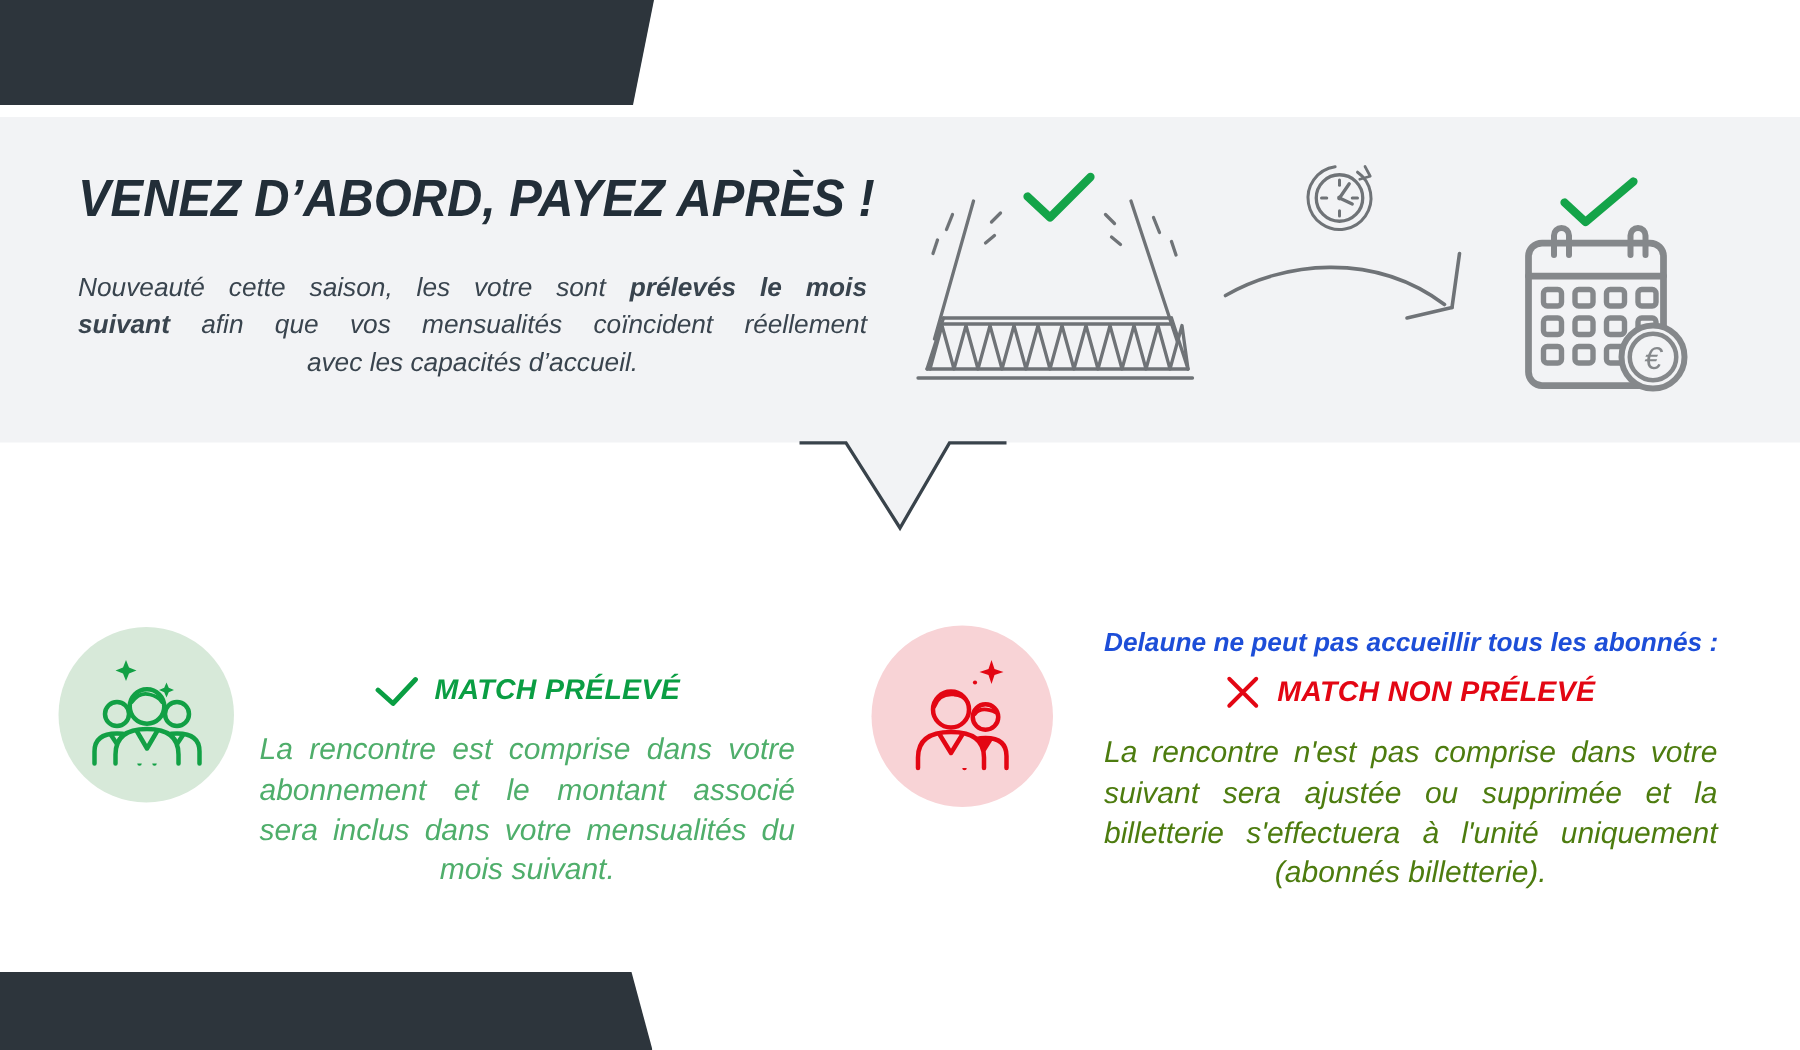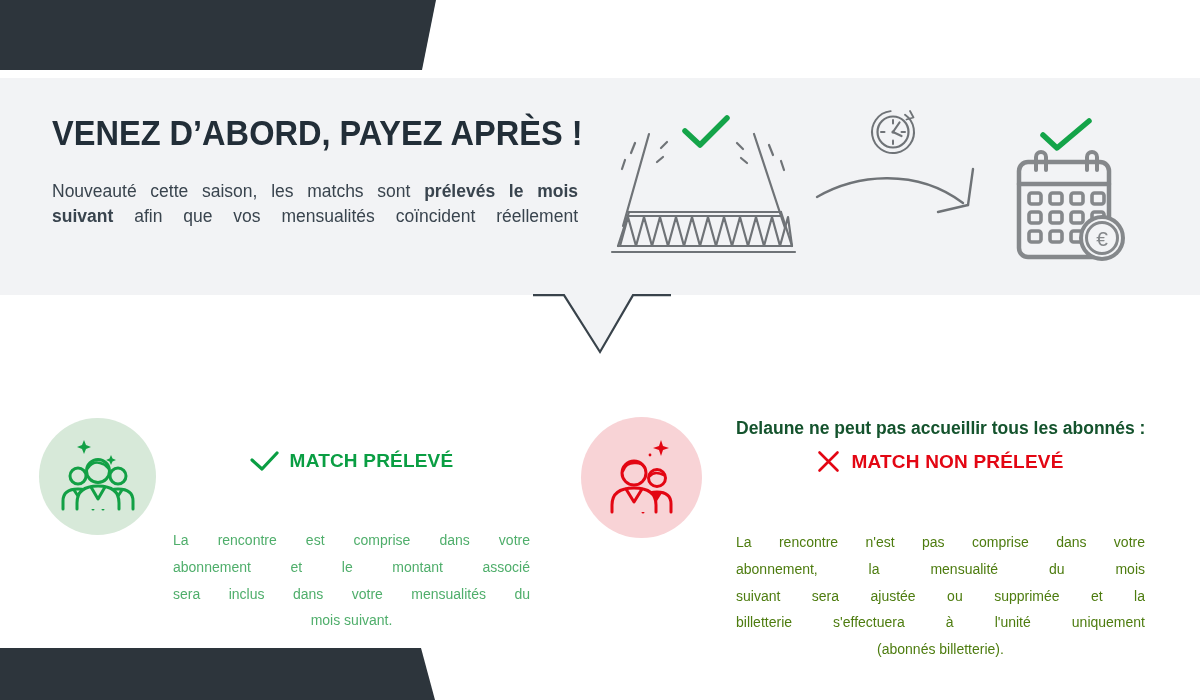--- a/index.html
+++ b/index.html
@@ -1,17 +1,17 @@
 <!DOCTYPE html>
 <html><head>
 <meta charset="utf-8">
 <style>
   * { margin:0; padding:0; box-sizing:border-box; }
   body { background:#ffffff; font-family:"Liberation Sans", sans-serif; }
-  #canvas { position:relative; width:1200px; height:700px; background:#ffffff; overflow:hidden; }
+  #canvas { position:relative; width:1200px; height:700px; background:#ffffff; overflow:hidden;font-style:italic; }
 
   
   .bar-top { position:absolute; left:0; top:0; width:436px; height:70px; background:#2d353c;
              clip-path:polygon(0 0, 100% 0, calc(100% - 14px) 100%, 0 100%); }
   .bar-bottom { position:absolute; left:0; top:648px; width:435px; height:52px; background:#2d353c;
                 clip-path:polygon(0 0, calc(100% - 14px) 0, 100% 100%, 0 100%); }
 
   
   .band { position:absolute; left:0; top:78px; width:1200px; height:217px; background:#f2f3f5; }
   .notch { position:absolute; left:518px; top:294px; width:160px; height:62px; }
@@ -29,52 +29,53 @@
   .clock-arrow-wrap  { position:absolute; left:810px; top:105px; }
   .calendar-wrap     { position:absolute; left:1010px; top:112px; }
 
   
   .badge { position:absolute; border-radius:50%; display:flex; align-items:center; justify-content:center; }
   .badge-ok { left:39px; top:418px; width:117px; height:117px; background:#d7e9d9; }
   .badge-ko { left:581px; top:417px; width:121px; height:121px; background:#f8d3d6; }
 
   .scenario-heading { position:absolute; font-size:17.5px; font-weight:bold; white-space:nowrap; }
   .heading-ok { left:173px; top:418px; color:#0a9e43; }
-  .heading-ko { left:736px; top:418px; color:#14532d; }
+  .heading-ko { left:736px; top:418px; color:#1d4ed8; }
 
   .status-row { position:absolute; display:flex; align-items:center; justify-content:center; gap:11px; }
   .status-ok { left:173px; top:450px; width:357px;text-align:right; }
   .status-ko { left:736px; top:450px; width:409px; }
   .status-label { font-size:19px; font-weight:bold; letter-spacing:.2px; white-space:nowrap; }
   .status-ok .status-label { color:#0a9e43; }
   .status-ko .status-label { color:#e30613; }
 
-  .scenario-body { position:absolute; font-size:14px; line-height:26.8px;margin-top:40px; }
+  .scenario-body { position:absolute; font-size:20px; line-height:26.8px; }
   .body-ok { left:173px; top:487px; width:357px; color:#4fae6b; }
   .body-ko { left:736px; top:489px; width:409px; color:#4d7c0f; }
 </style>
 </head>
 <body>
 
 <div id="canvas">
 
   <div class="bar-top"></div>
 
   <div class="band"></div>
 
   <svg class="notch" viewBox="0 0 160 62">
     <polygon points="44,0 117,0 82,59" fill="#f2f3f5"></polygon>
     <polyline points="15,1.2 46,1.2 82,58 115,1.2 153,1.2" fill="none" stroke="#39434b" stroke-width="2.2"></polyline>
   </svg>
 
   <div class="headline">VENEZ D’ABORD, PAYEZ APRÈS !</div>
 
   <div class="intro">
-    <div class="jline"><span>Nouveauté cette saison, les matchs sont </span><b>prélevés le mois</b></div>
+    <div class="jline"><span>Nouveauté cette saison, les votre sont </span><b>prélevés le mois</b></div>
     <div class="jline"><b>suivant</b><span> afin que vos mensualités coïncident réellement</span></div>
+    <div class="jline center">avec les capacités d’accueil.</div>
   </div>
 
   <div class="stadium-icon-wrap">
     <svg width="195" height="150" viewBox="0 0 195 150" fill="none" stroke-linecap="round" stroke-linejoin="round">
       <path d="M80,26 L95,40 L122,13" stroke="#14a449" stroke-width="5.5"></path>
       <g stroke="#6f7377" stroke-width="2.2">
         <path d="M44,29 L18,121"></path>
         <path d="M149,29 L180,123"></path>
         <path d="M30,38 L26,48"></path>
           <path d="M20,55 L17,64"></path>
@@ -196,21 +197,20 @@
   </div>
   <div class="scenario-heading heading-ko">Delaune ne peut pas accueillir tous les abonnés :</div>
   <div class="status-row status-ko">
     <svg width="23" height="23" viewBox="0 0 23 23" fill="none">
       <path d="M2.5,2.5 L20.5,20.5 M20.5,2.5 L2.5,20.5" stroke="#e30613" stroke-width="2.6" stroke-linecap="round"></path>
     </svg>
     <span class="status-label">MATCH NON PRÉLEVÉ</span>
   </div>
   <div class="scenario-body body-ko">
     <div class="jline">La rencontre n'est pas comprise dans votre</div>
-    <div class="jline">abonnement, la mensualité du mois</div>
     <div class="jline">suivant sera ajustée ou supprimée et la</div>
     <div class="jline">billetterie s'effectuera à l'unité uniquement</div>
     <div class="jline center">(abonnés billetterie).</div>
   </div>
 
   <div class="bar-bottom"></div>
 
 </div>
 
 </body></html>

